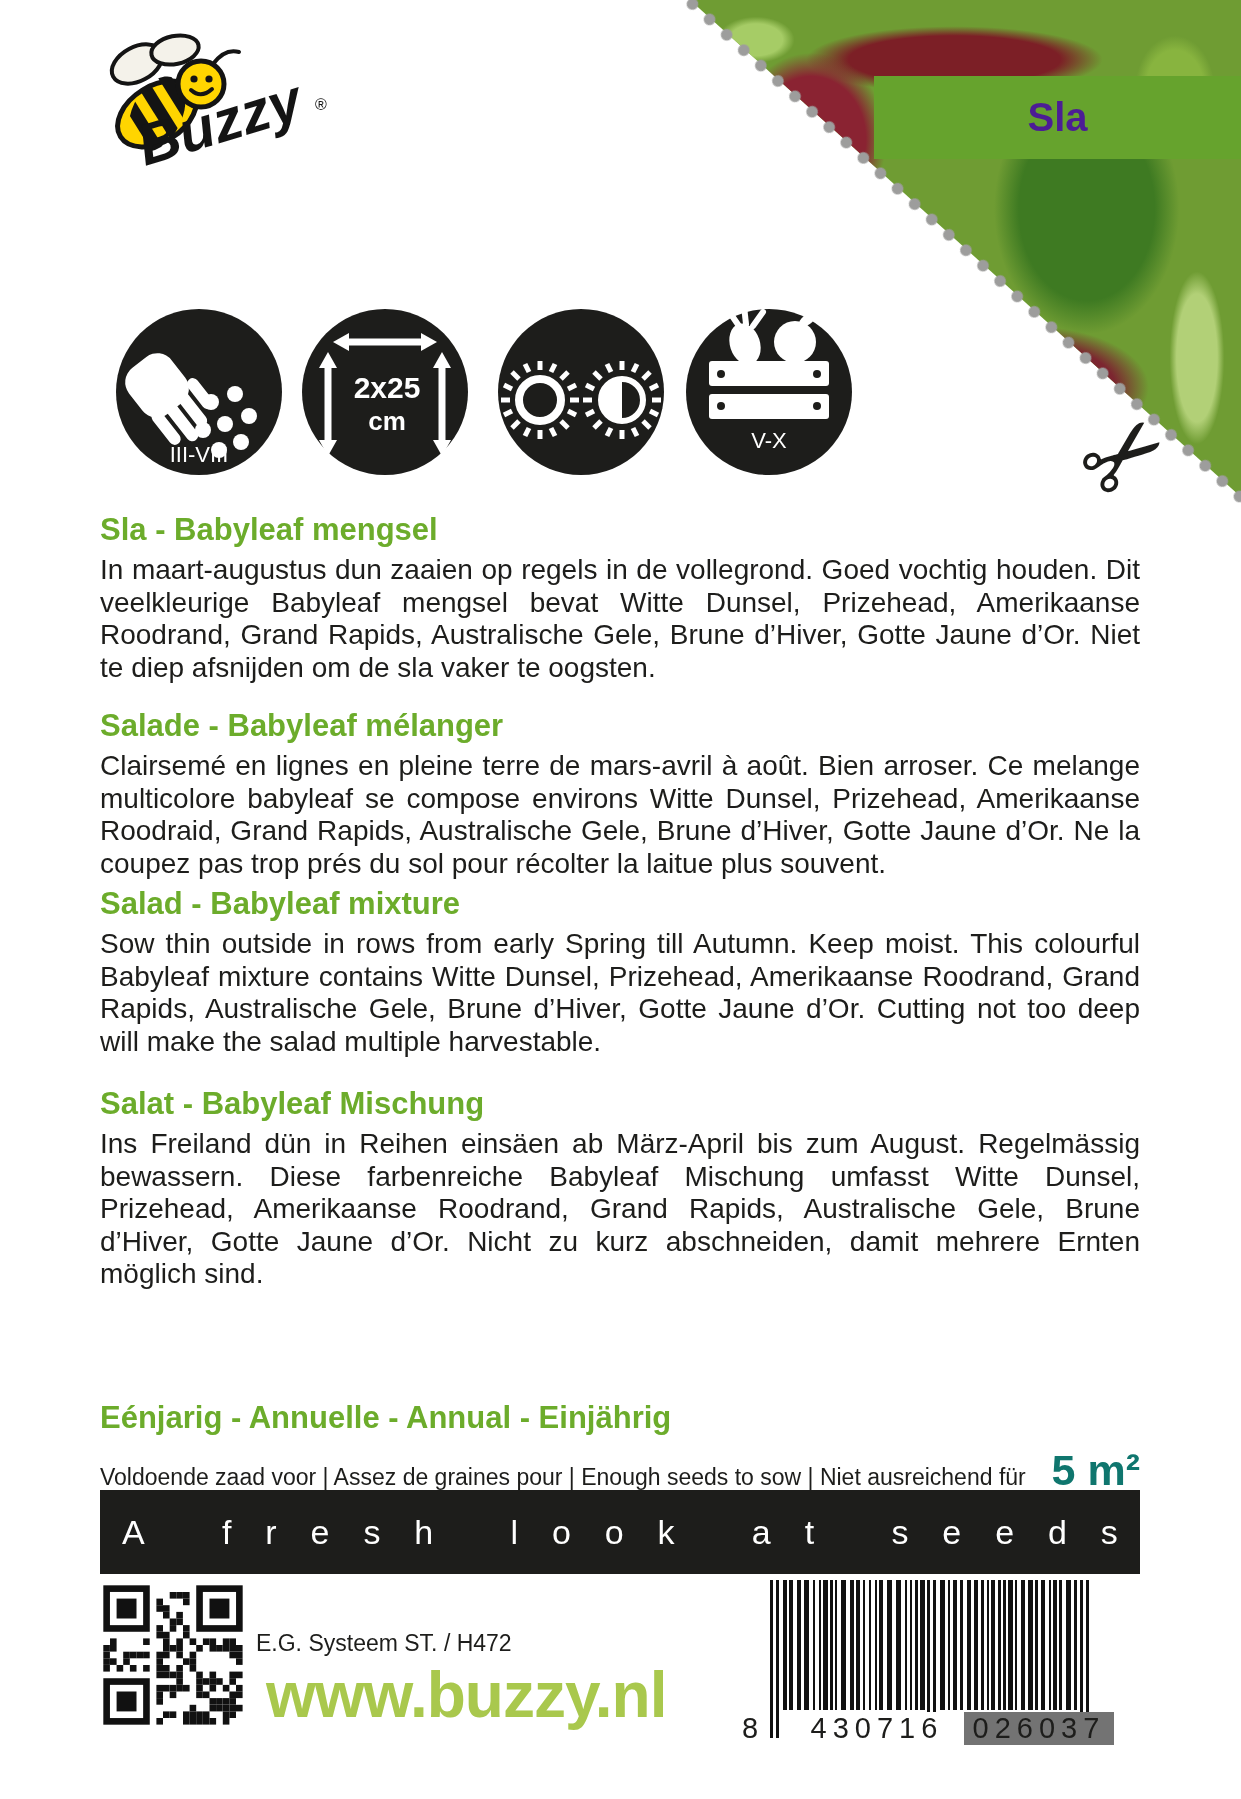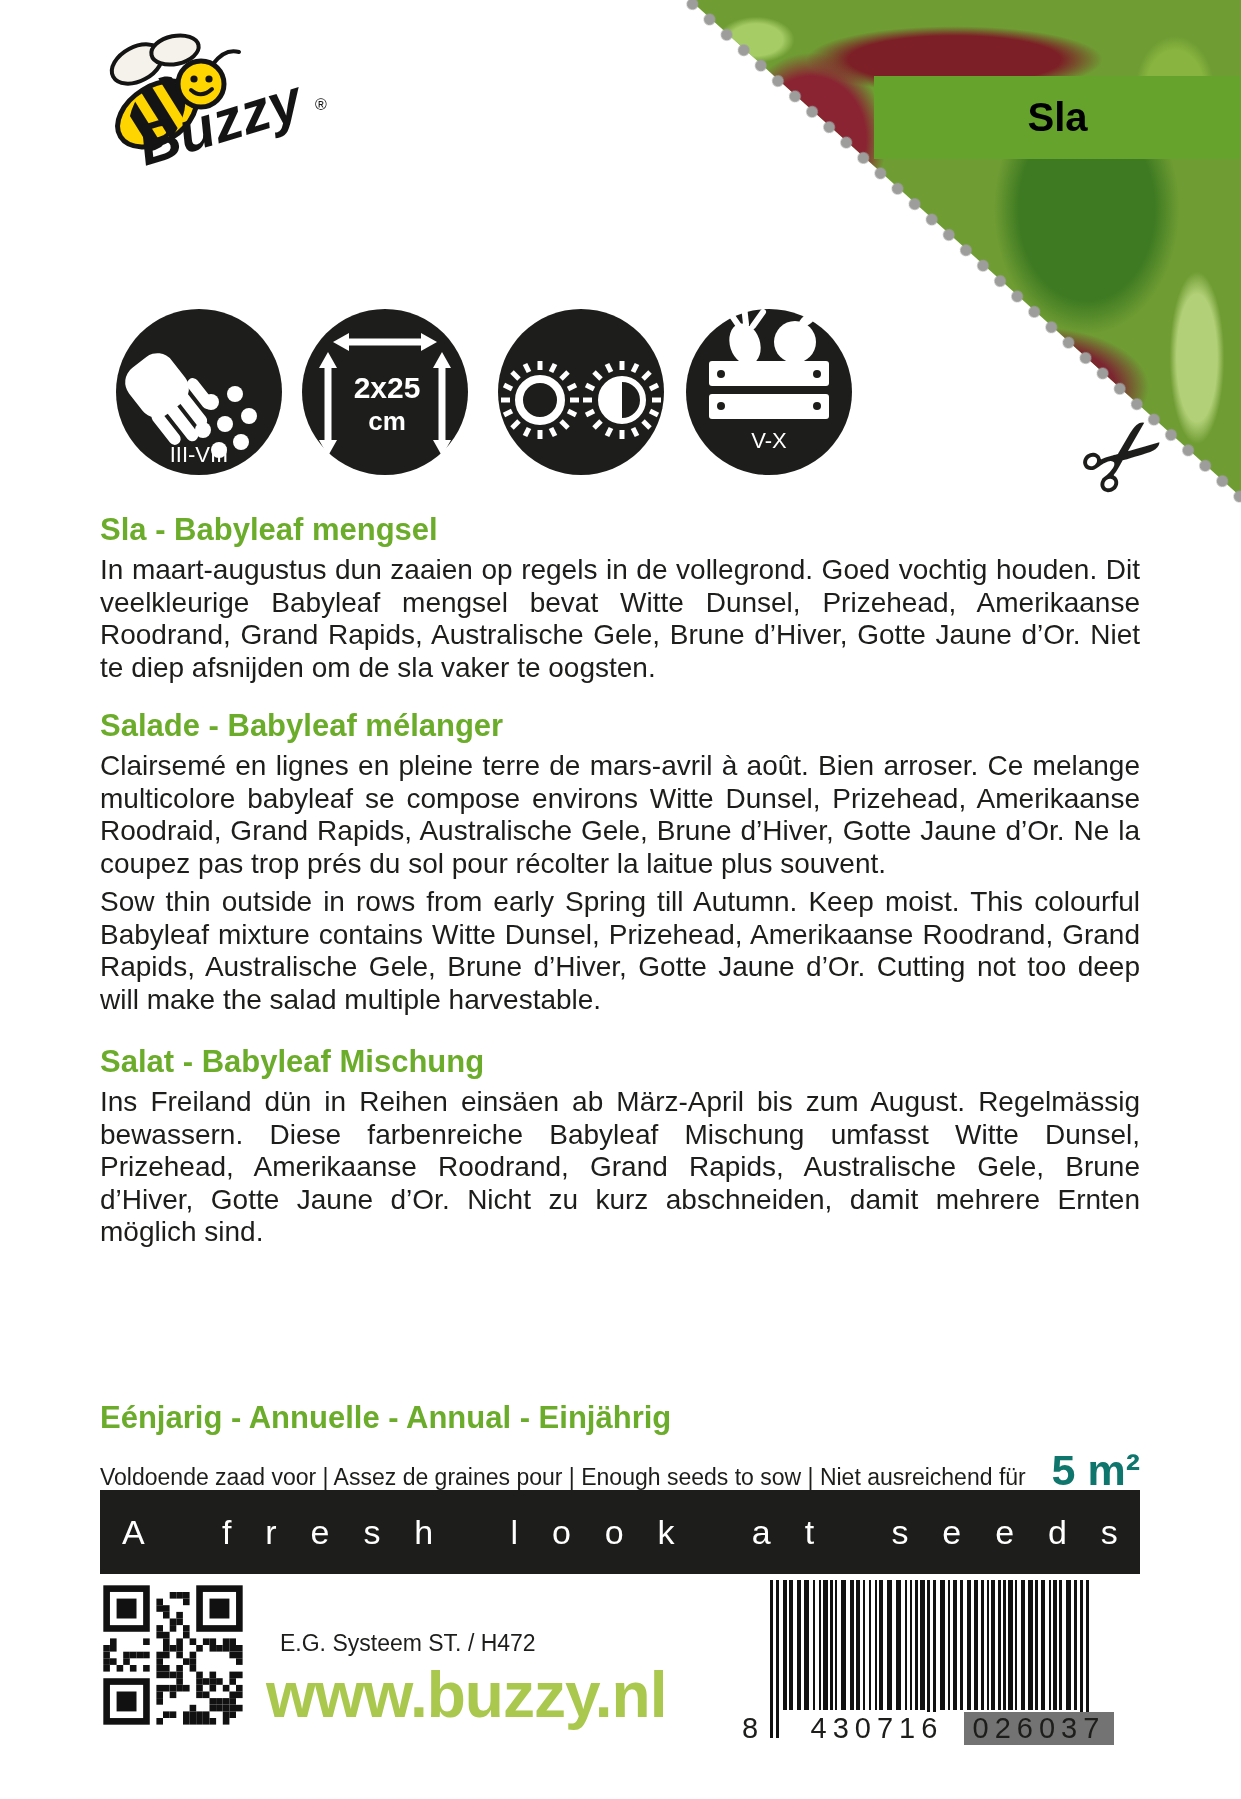--- a/index.html
+++ b/index.html
@@ -20,21 +20,21 @@
       radial-gradient(closest-side at 92% 72%, #b2d077 0 46%, transparent 62%),
       radial-gradient(closest-side at 12% 8%,  #a6cc66 0 40%, transparent 58%);}
 
   .cut-line{position:absolute;left:688px;top:-6px;width:748px;height:12px;
     transform:rotate(42deg);transform-origin:0 50%;
     background-image:radial-gradient(circle at 6px 6px,#9d9d9c 5.2px,transparent 6.3px);
     background-size:23px 12px;background-repeat:repeat-x;}
 
   .category-banner{position:absolute;left:874px;top:76px;width:367px;height:83px;
     background:#66a32d;display:flex;align-items:center;justify-content:center;}
-  .category-banner span{color:#000000;font-size:40px;font-weight:bold;}
+  .category-banner span{color:#4c1d95;font-size:40px;font-weight:bold;}
 
   .scissors{position:absolute;left:1082px;top:406px;font-size:100px;line-height:100px;
     color:#1d1d1b;transform:rotate(-38deg);}
 
   
   .logo{position:absolute;left:95px;top:30px;width:250px;height:160px;}
 
   
   .icon-circle{position:absolute;top:309px;width:166px;height:166px;border-radius:50%;
     background:#1d1d1b;}
@@ -57,21 +57,21 @@
 
   
   .tagline-bar{position:absolute;left:100px;top:1490px;width:1040px;height:84px;background:#1d1d1b;}
   .tagline-letters{position:absolute;left:22px;right:22px;top:0;bottom:0;
     display:flex;align-items:center;justify-content:space-between;}
   .tagline-letters span{color:#fff;font-size:34px;white-space:pre;}
 
   
   .qr{position:absolute;left:100px;top:1582px;width:146px;height:146px;}
   .address-1{position:absolute;left:270px;top:1588px;font-size:23px;color:#1d1d1b;}
-  .address-2{position:absolute;left:280px;top:1630px;font-size:23px;color:#1d1d1b;}
+  .address-2{position:absolute;left:256px;top:1630px;font-size:23px;color:#1d1d1b;}
   .website{position:absolute;left:266px;top:1658px;font-size:64px;font-weight:bold;
     letter-spacing:-1px;color:#a9c84d;}
 
   .barcode{position:absolute;left:742px;top:1580px;width:402px;height:170px;}
   .barcode-bars{position:absolute;left:28px;top:0;height:158px;display:flex;align-items:flex-start;}
   .barcode-bars div{background:#111;}
   .bc-digit-lead{position:absolute;left:0px;top:132px;font-size:29px;}
   .bc-digit-g1{position:absolute;left:60px;top:132px;width:150px;text-align:center;font-size:29px;letter-spacing:6px;background:#fff;}
   .bc-digit-g2{position:absolute;left:222px;top:132px;width:150px;text-align:center;font-size:29px;letter-spacing:6px;background:#737373;}
 </style>
@@ -229,20 +229,21 @@
   <div class="text-column">
     <div class="lang-section sec-nl">
       <h2>Sla - Babyleaf mengsel</h2>
       <p>In maart-augustus dun zaaien op regels in de vollegrond. Goed vochtig houden. Dit veelkleurige Babyleaf mengsel bevat Witte Dunsel, Prizehead, Amerikaanse Roodrand, Grand Rapids, Australische Gele, Brune d’Hiver, Gotte Jaune d’Or. Niet te diep afsnijden om de sla vaker te oogsten.</p>
     </div>
     <div class="lang-section sec-fr">
       <h2>Salade - Babyleaf mélanger</h2>
       <p>Clairsemé en lignes en pleine terre de mars-avril à août. Bien arroser. Ce melange multicolore babyleaf se compose environs Witte Dunsel, Prizehead, Amerikaanse Roodraid, Grand Rapids, Australische Gele, Brune d’Hiver, Gotte Jaune d’Or. Ne la coupez pas trop prés du sol pour récolter la laitue plus souvent.</p>
     </div>
     <div class="lang-section sec-en">
+      <h2>Salad - Babyleaf mixture</h2>
       <p>Sow thin outside in rows from early Spring till Autumn. Keep moist. This colourful Babyleaf mixture contains Witte Dunsel, Prizehead, Amerikaanse Roodrand, Grand Rapids, Australische Gele, Brune d’Hiver, Gotte Jaune d’Or. Cutting not too deep will make the salad multiple harvestable.</p>
     </div>
     <div class="lang-section sec-de">
       <h2>Salat - Babyleaf Mischung</h2>
       <p>Ins Freiland dün in Reihen einsäen ab März-April bis zum August. Regelmässig bewassern. Diese farbenreiche Babyleaf Mischung umfasst Witte Dunsel, Prizehead, Amerikaanse Roodrand, Grand Rapids, Australische Gele, Brune d’Hiver, Gotte Jaune d’Or. Nicht zu kurz abschneiden, damit mehrere Ernten möglich sind.</p>
     </div>
   </div>
 
   <div class="annual-line">Eénjarig - Annuelle - Annual - Einjährig</div>
 

